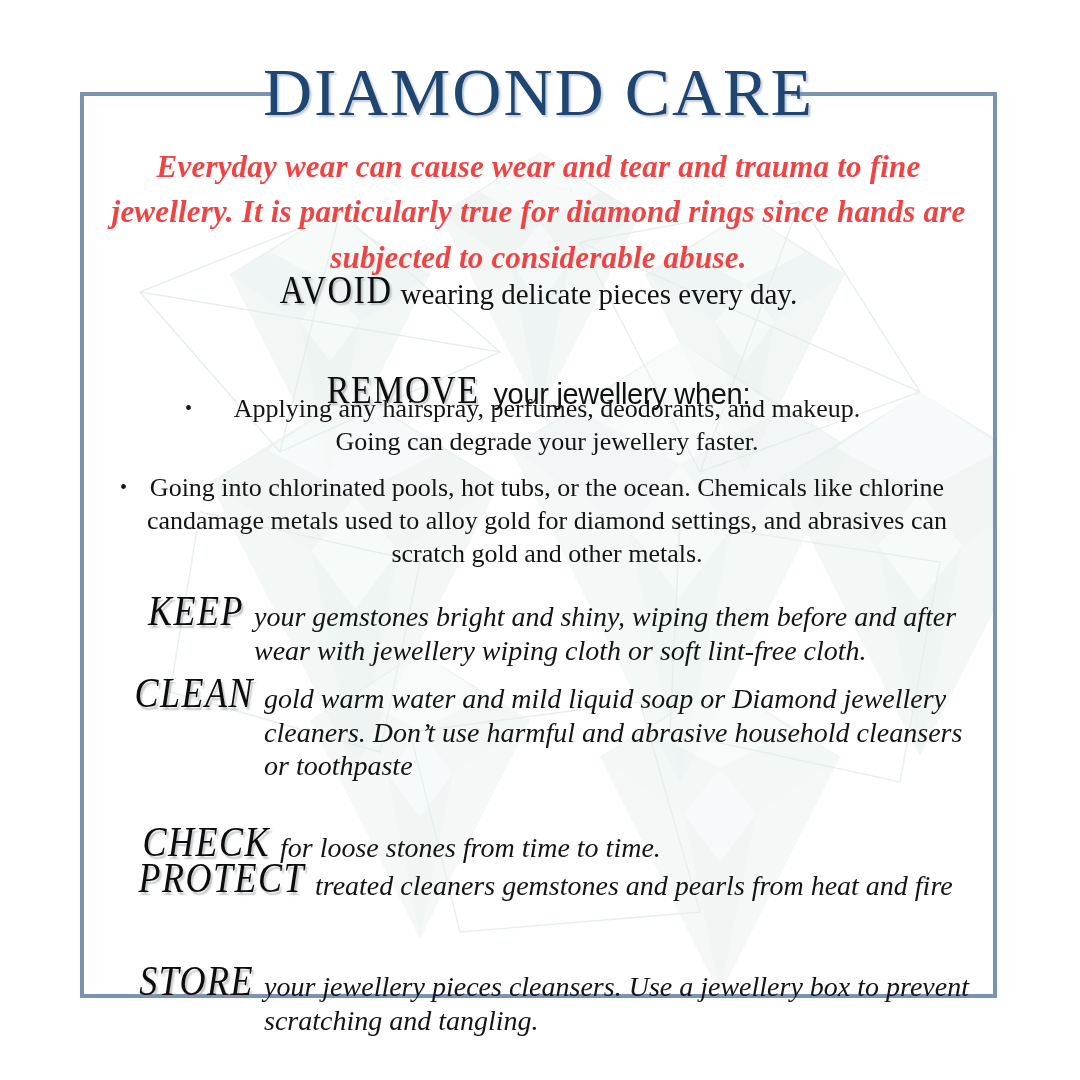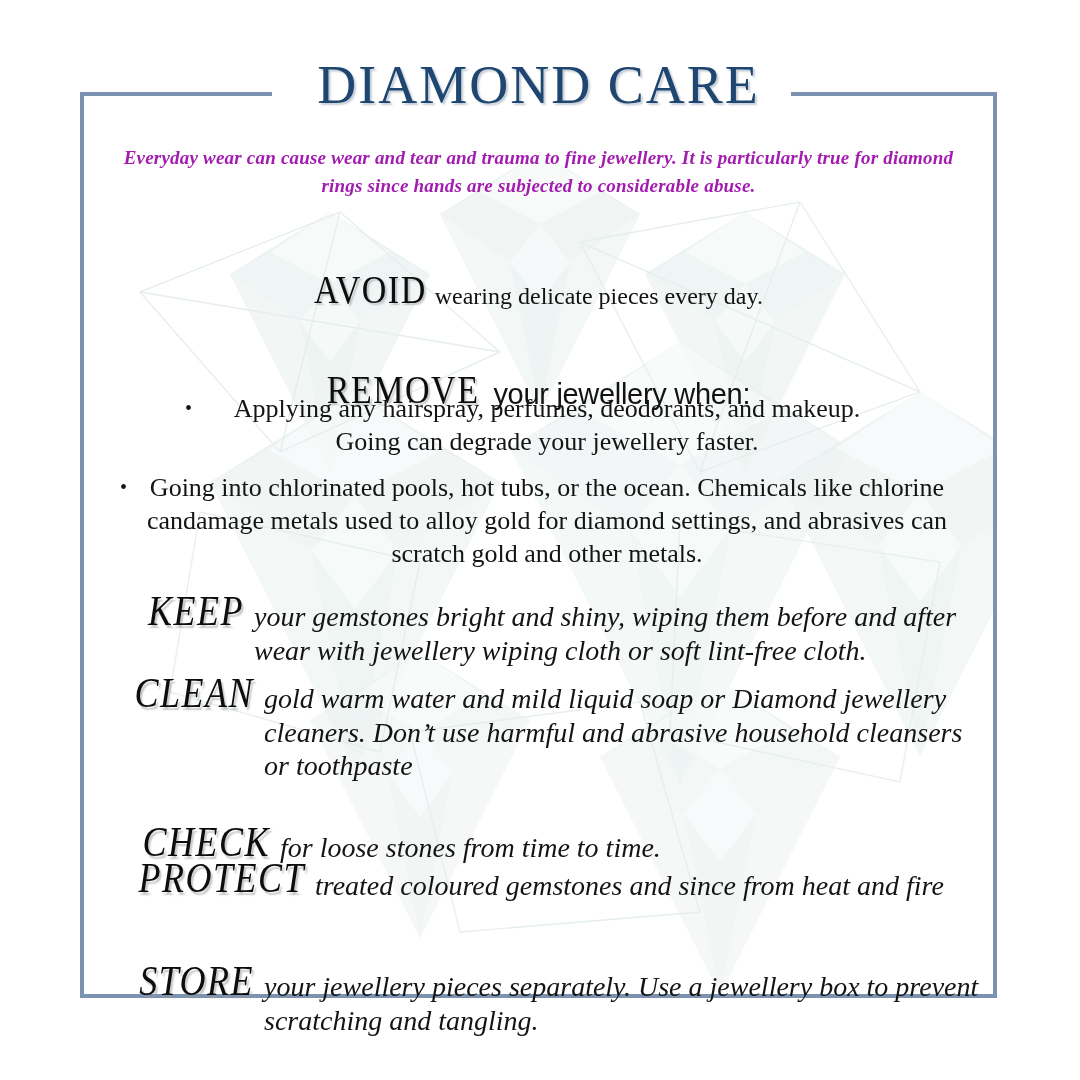--- a/index.html
+++ b/index.html
@@ -60,40 +60,40 @@
     z-index: 2;
   }
 
   .title {
     position: absolute;
     left: 0;
     top: -38px;
     width: 909px;
     text-align: center;
     font-family: "Liberation Serif", serif;
-    font-size: 54px;
+    font-size: 68px;
     letter-spacing: 2px;
     color: #1f4670;
     text-shadow: 2px 2px 2px rgba(120,140,165,0.45);
     line-height: 1;
     white-space: nowrap;
   }
 
   .intro {
     position: absolute;
     left: 22px;
     top: 48px;
     width: 865px;
     text-align: center;
     font-family: "Liberation Serif", serif;
     font-style: italic;
     font-weight: bold;
-    font-size: 19px;
+    font-size: 31px;
     line-height: 1.46;
-    color: #a21caf;
+    color: #ef4444;
     letter-spacing: 0.2px;
   }
 
   
   .kw {
     font-family: "Liberation Serif", serif;
     font-weight: normal;
     color: #0d0d0d;
     text-shadow: 2px 2px 1.5px rgba(150,155,160,0.55);
     letter-spacing: 1.5px;
@@ -106,21 +106,21 @@
   .line-avoid {
     position: absolute;
     left: 0; top: 178px;
     width: 909px;
     text-align: center;
     white-space: nowrap;
   }
   .line-avoid .kw { font-size: 34px; }
   .line-avoid .body {
     font-family: "Liberation Serif", serif;
-    font-size: 24px;
+    font-size: 29px;
     color: #121212;
     margin-left: 8px;
   }
 
   
   .line-remove {
     position: absolute;
     left: 0; top: 240px;
     width: 909px;
     text-align: center;
@@ -312,24 +312,24 @@
       <div class="kw-col">
         <span class="kw">CHECK</span>
       </div>
       <div class="txt-col">for loose stones from time to time.</div>
     </div>
 
     <div class="section sec-protect">
       <div class="kw-col">
         <span class="kw">PROTECT</span>
       </div>
-      <div class="txt-col">treated coloured gemstones and since from heat and fire</div>
+      <div class="txt-col">treated cleaners gemstones and pearls from heat and fire</div>
     </div>
 
     <div class="section sec-store">
       <div class="kw-col">
         <span class="kw">STORE</span>
       </div>
-      <div class="txt-col">your jewellery pieces separately. Use a jewellery box to prevent scratching and tangling.</div>
+      <div class="txt-col">your jewellery pieces cleansers. Use a jewellery box to prevent scratching and tangling.</div>
     </div>
 
   </div>
 </div>
 
 </body></html>

